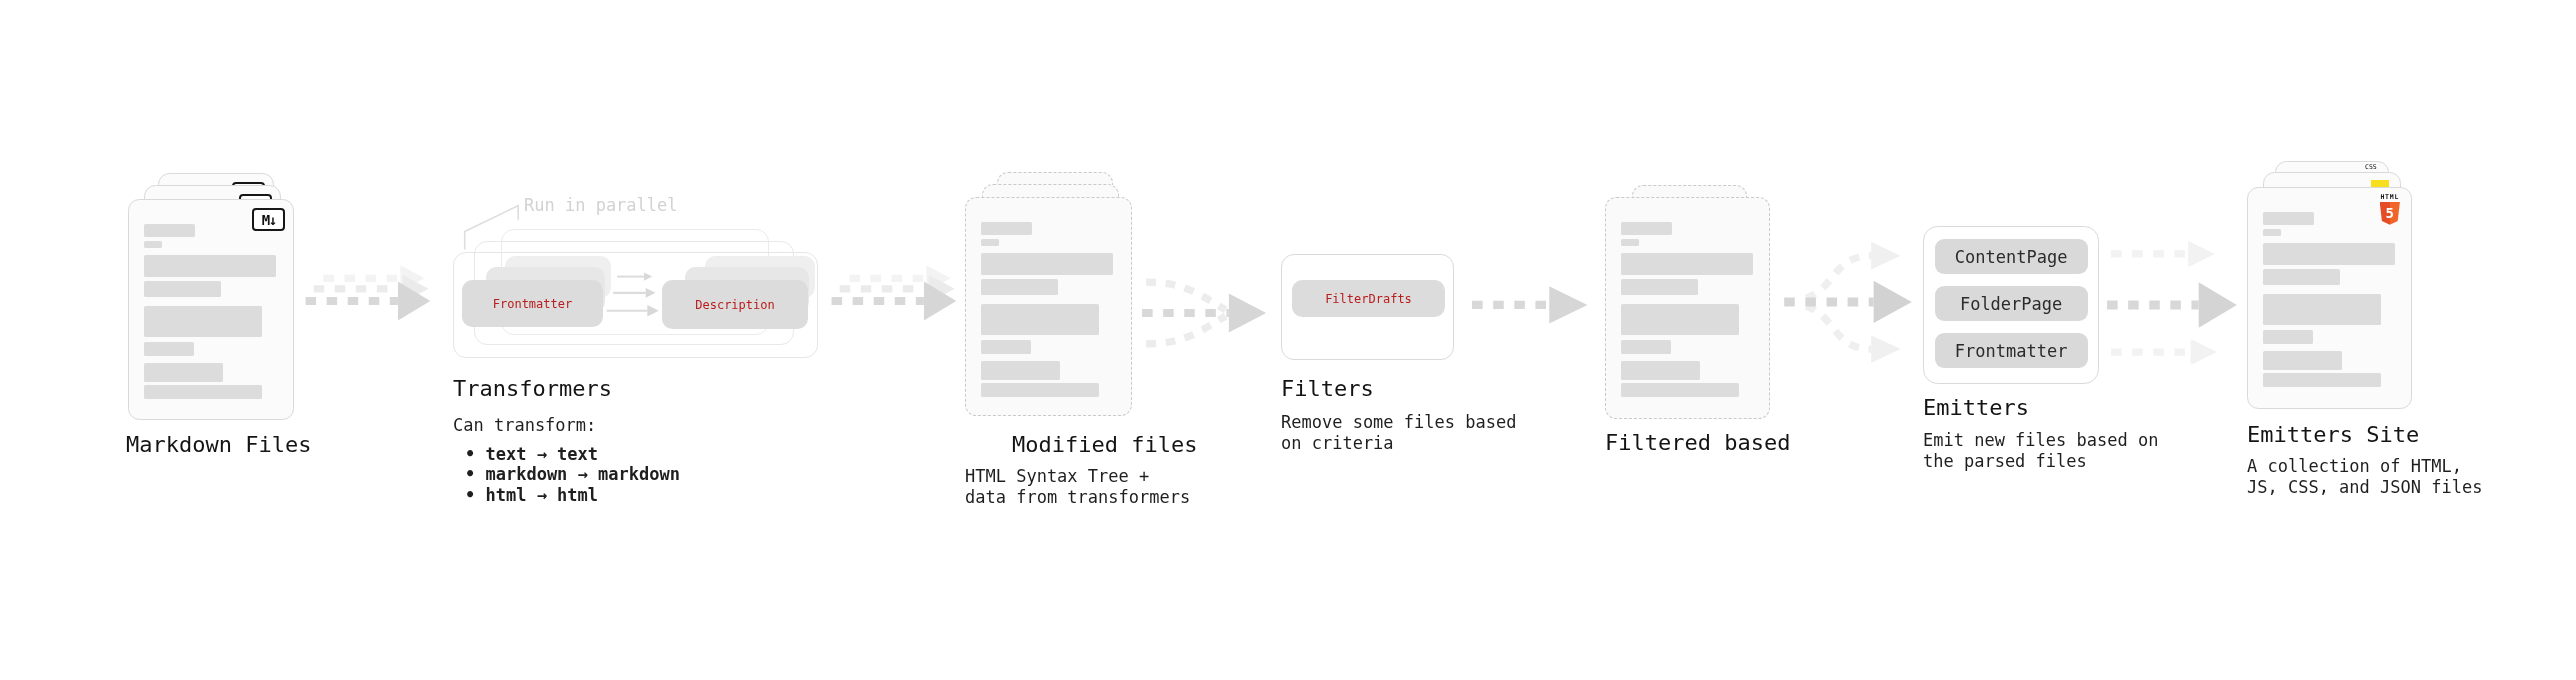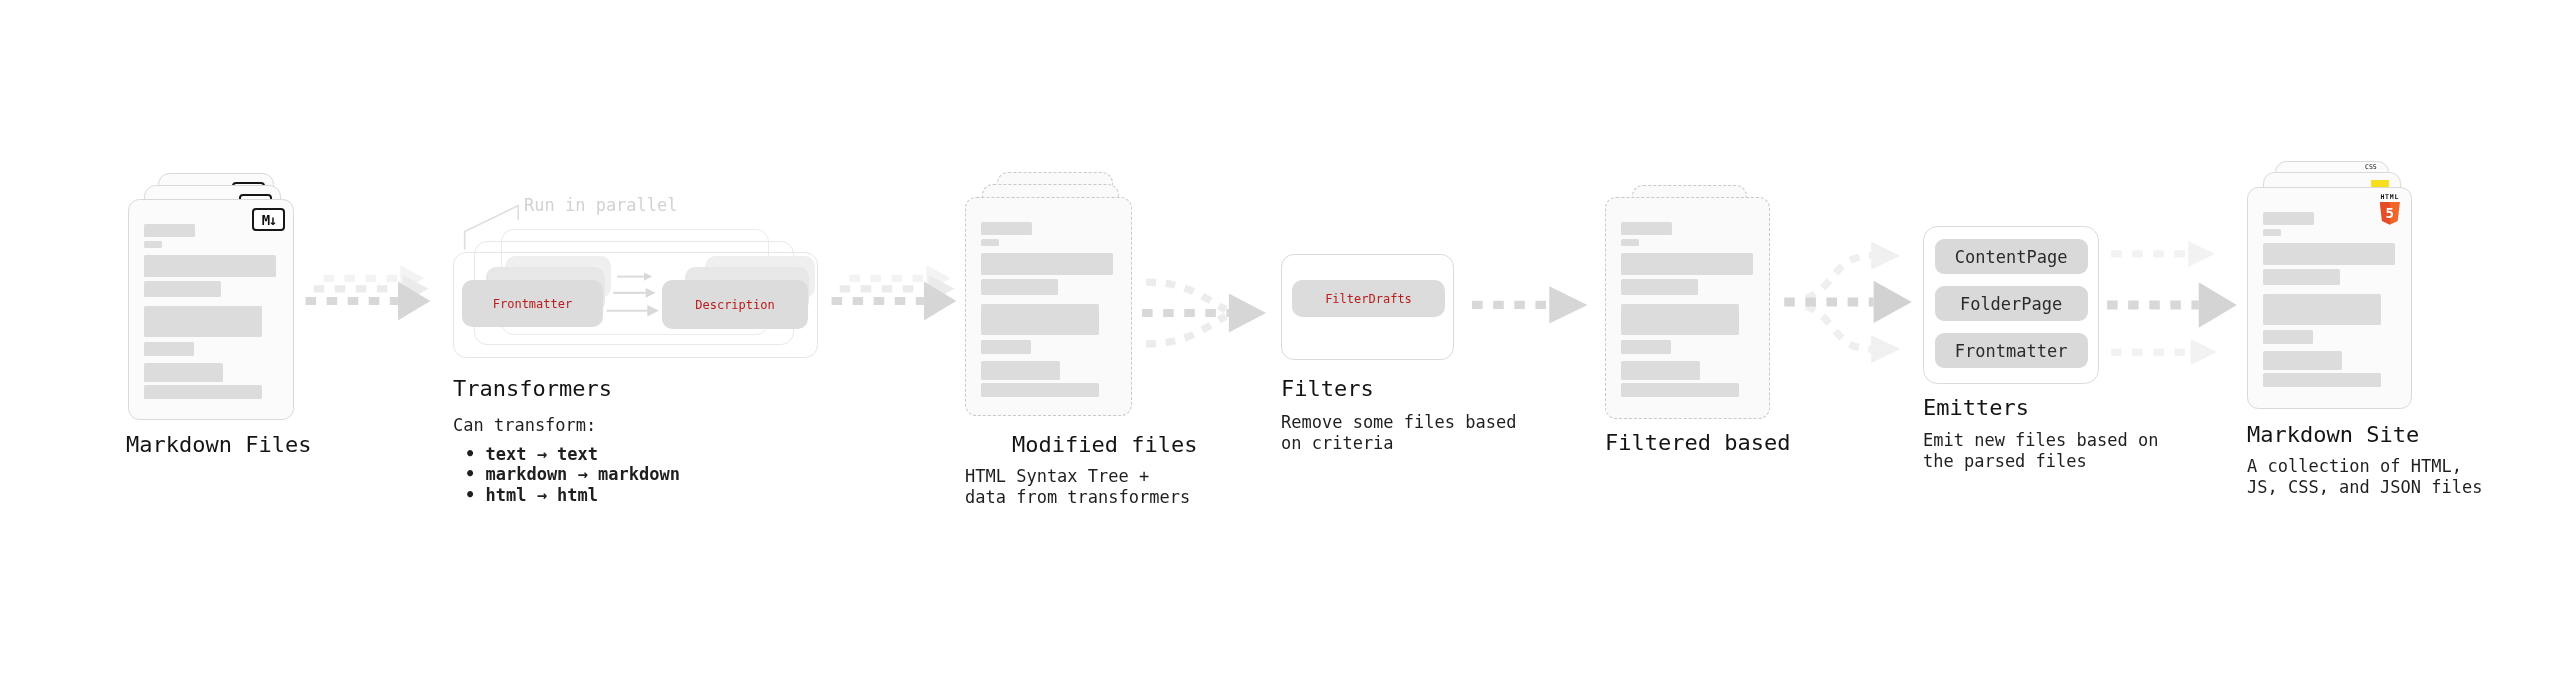--- a/index.html
+++ b/index.html
@@ -231,19 +231,19 @@
       </div>
       <div class="bar b1"></div>
       <div class="bar b2"></div>
       <div class="bar b3"></div>
       <div class="bar b4"></div>
       <div class="bar b5"></div>
       <div class="bar b6"></div>
       <div class="bar b7"></div>
       <div class="bar b8"></div>
     </div>
-    <div class="title" style="left:2247px;top:422px;">Markdown Site</div>
+    <div class="title" style="left:2247px;top:422px;">Emitters Site</div>
     <div class="caption" style="left:2247px;top:456px;">A collection of HTML,
 JS, CSS, and JSON files</div>
   </div>
 
 </div>
 
 
 </body></html>

